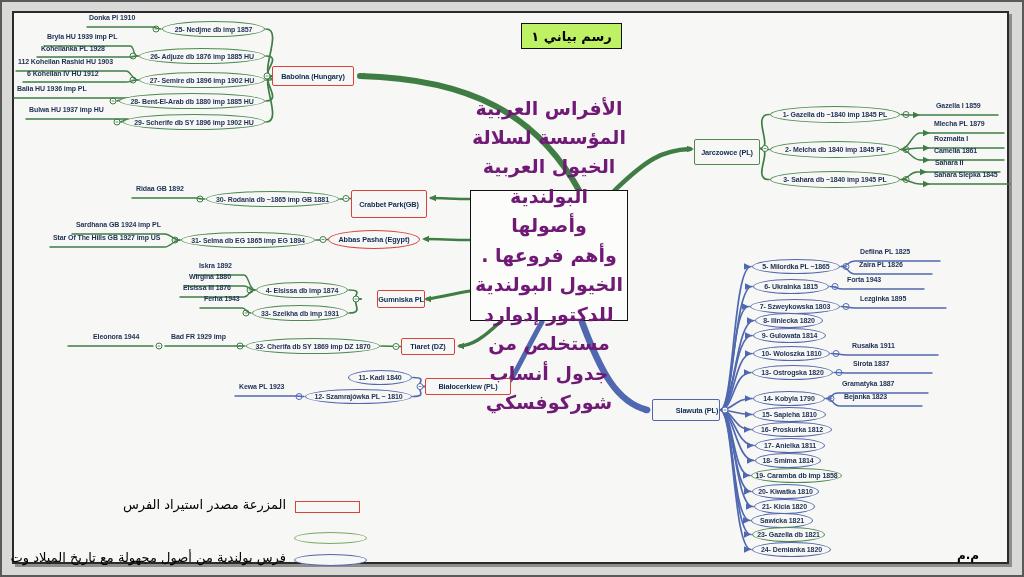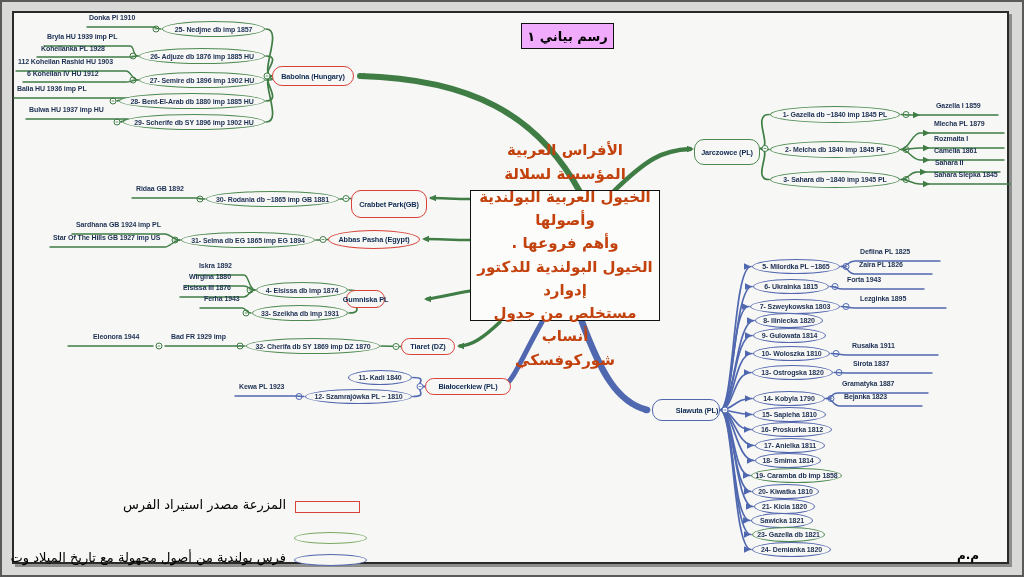--- a/index.html
+++ b/index.html
@@ -5,32 +5,32 @@
   html,body{margin:0;padding:0;background:#9a9a9a;}
   #stage{position:relative;width:1024px;height:577px;background:#d9d9d7;border:2px solid #5a5a5a;box-sizing:border-box;overflow:hidden;
          font-family:"Liberation Sans",sans-serif;}
   #frame{position:absolute;left:10px;top:9px;width:997px;height:553px;background:#f7f7f5;
          border:2px solid #2a2a2a;box-shadow:3px 3px 0 rgba(0,0,0,.35);box-sizing:border-box;}
   #wires{position:absolute;left:0;top:0;width:1024px;height:577px;}
   .node{position:absolute;display:flex;align-items:center;justify-content:center;white-space:nowrap;
         background:#f7f7f5;color:#1d3054;font-weight:bold;font-size:7px;box-sizing:border-box;
         border:1.3px solid #4c8a50;letter-spacing:-0.1px;}
   .ell{border-radius:50%;}
-  .box{border-radius:10px;}
+  .box{border-radius:2px;}
   .s-green{border-color:#4c8a50;}
   .s-blue{border-color:#5166ae;}
   .s-red{border-color:#d8423a;border-width:1.6px;color:#111;}
   .hub{font-size:7.3px;color:#102a52;}
   .leaf{position:absolute;white-space:nowrap;color:#1d3054;font-weight:bold;font-size:7px;letter-spacing:-0.1px;}
   .arabic{font-family:"DejaVu Sans",sans-serif;direction:rtl;}
-  #title-box{position:absolute;left:519px;top:21px;width:93px;height:26px;background:#f0abfc;border:1.6px solid #111;
+  #title-box{position:absolute;left:519px;top:21px;width:101px;height:26px;background:#bef264;border:1.6px solid #111;
              box-sizing:border-box;display:flex;align-items:center;justify-content:center;font-size:13px;font-weight:bold;color:#000;}
-  #center-box{position:absolute;left:468px;top:188px;width:190px;height:131px;background:#fcfcfb;border:1.8px solid #111;
+  #center-box{position:absolute;left:468px;top:188px;width:158px;height:131px;background:#fcfcfb;border:1.8px solid #111;
               box-sizing:border-box;display:flex;flex-direction:column;align-items:center;justify-content:center;
-              font-size:15px;font-weight:bold;color:#c2410c;line-height:1.55;text-align:center;}
+              font-size:19px;font-weight:bold;color:#701a75;line-height:1.55;text-align:center;}
   .legend-label{position:absolute;right:736px;font-size:13px;color:#000;white-space:nowrap;}
   .sw{position:absolute;box-sizing:border-box;background:#f7f7f5;}
   #sw-red{left:293px;top:499px;width:65px;height:12px;border:1.8px solid #d8423a;}
   #sw-green{left:292px;top:530px;width:73px;height:12px;border:1.4px solid #7aa861;border-radius:50%;}
   #sw-blue{left:292px;top:552px;width:73px;height:12px;border:1.4px solid #5166ae;border-radius:50%;}
   #signature{position:absolute;left:955px;top:546px;font-size:12px;font-weight:bold;color:#000;}
 </style>
 </head>
 <body>
 
@@ -282,21 +282,21 @@
       <div class="node ell s-green" style="left: 768px; top: 169px; width: 130px; height: 17px;">3- Sahara db ~1840  imp 1945 PL</div>
       <div class="leaf" style="left: 933px; top: 157px;">Sahara II</div>
       <div class="leaf" style="left: 932px; top: 169px;">Sahara Slepka 1845</div>
       <div class="node hub box s-red" style="left: 349px; top: 188px; width: 76px; height: 28px;">Crabbet Park(GB)</div>
       <div class="node ell s-green" style="left: 204px; top: 189px; width: 133px; height: 16px;">30- Rodania db ~1865 imp GB 1881</div>
       <div class="leaf" style="left: 134px; top: 183px;">Ridaa  GB 1892</div>
       <div class="node hub ell s-red" style="left: 326px; top: 228px; width: 92px; height: 19px;">Abbas Pasha (Egypt)</div>
       <div class="node ell s-green" style="left: 179px; top: 230px; width: 134px; height: 16px;">31- Selma db EG 1865  imp EG 1894</div>
       <div class="leaf" style="left: 74px; top: 219px;">Sardhana GB 1924 imp PL</div>
       <div class="leaf" style="left: 51px; top: 232px;">Star Of The Hills GB  1927 imp US</div>
-      <div class="node hub box s-red" style="left: 344px; top: 288px; width: 39px; height: 18px;">Gumniska PL</div>
+      <div class="node hub box s-red" style="left: 375px; top: 288px; width: 48px; height: 18px;">Gumniska PL</div>
       <div class="node ell s-green" style="left: 254px; top: 280px; width: 92px; height: 16px;">4- Elsissa db imp 1874</div>
       <div class="leaf" style="left: 197px; top: 260px;">Iskra 1892</div>
       <div class="leaf" style="left: 187px; top: 271px;">Wirgina 1880</div>
       <div class="leaf" style="left: 181px; top: 282px;">Elsissa III  1876</div>
       <div class="node ell s-green" style="left: 250px; top: 303px; width: 96px; height: 16px;">33- Szeikha db imp 1931</div>
       <div class="leaf" style="left: 202px; top: 293px;">Ferha 1943</div>
       <div class="node hub box s-red" style="left: 399px; top: 336px; width: 54px; height: 17px;">Tiaret (DZ)</div>
       <div class="node ell s-green" style="left: 244px; top: 336px; width: 134px; height: 16px;">32- Cherifa db SY 1869 imp DZ 1870</div>
       <div class="leaf" style="left: 169px; top: 331px;">Bad FR 1929 imp</div>
       <div class="leaf" style="left: 91px; top: 331px;">Eleonora 1944</div>

